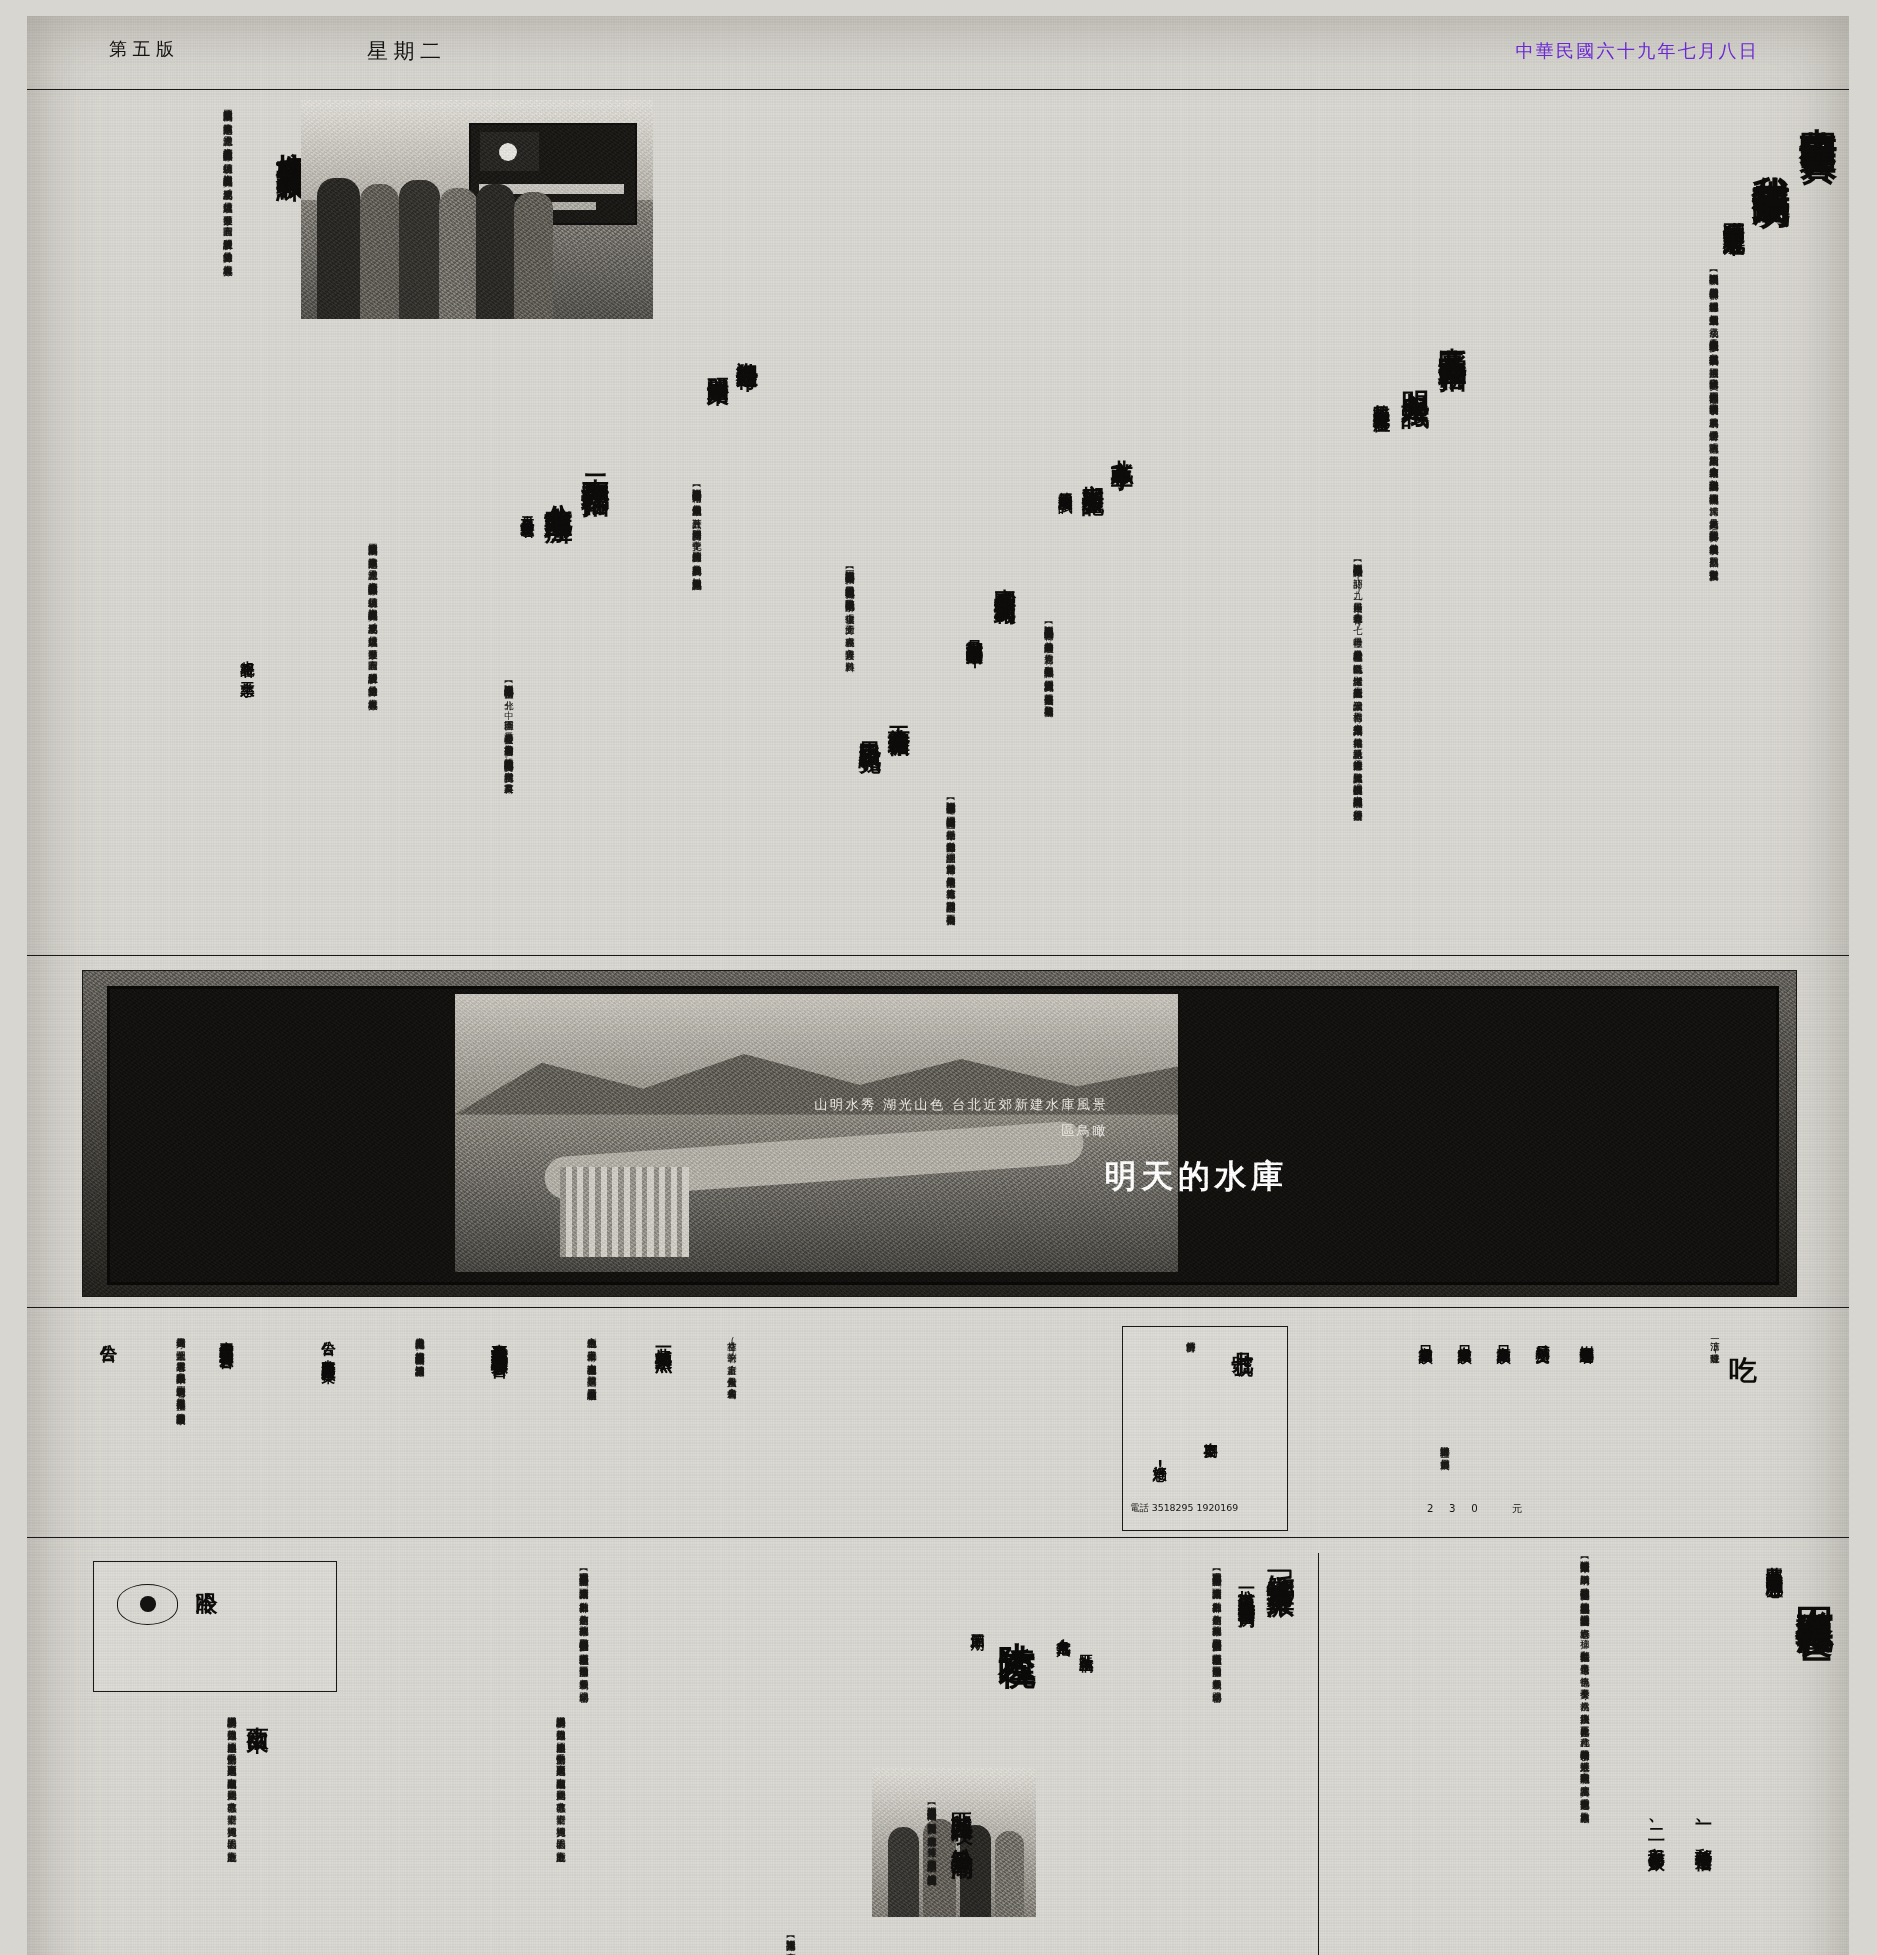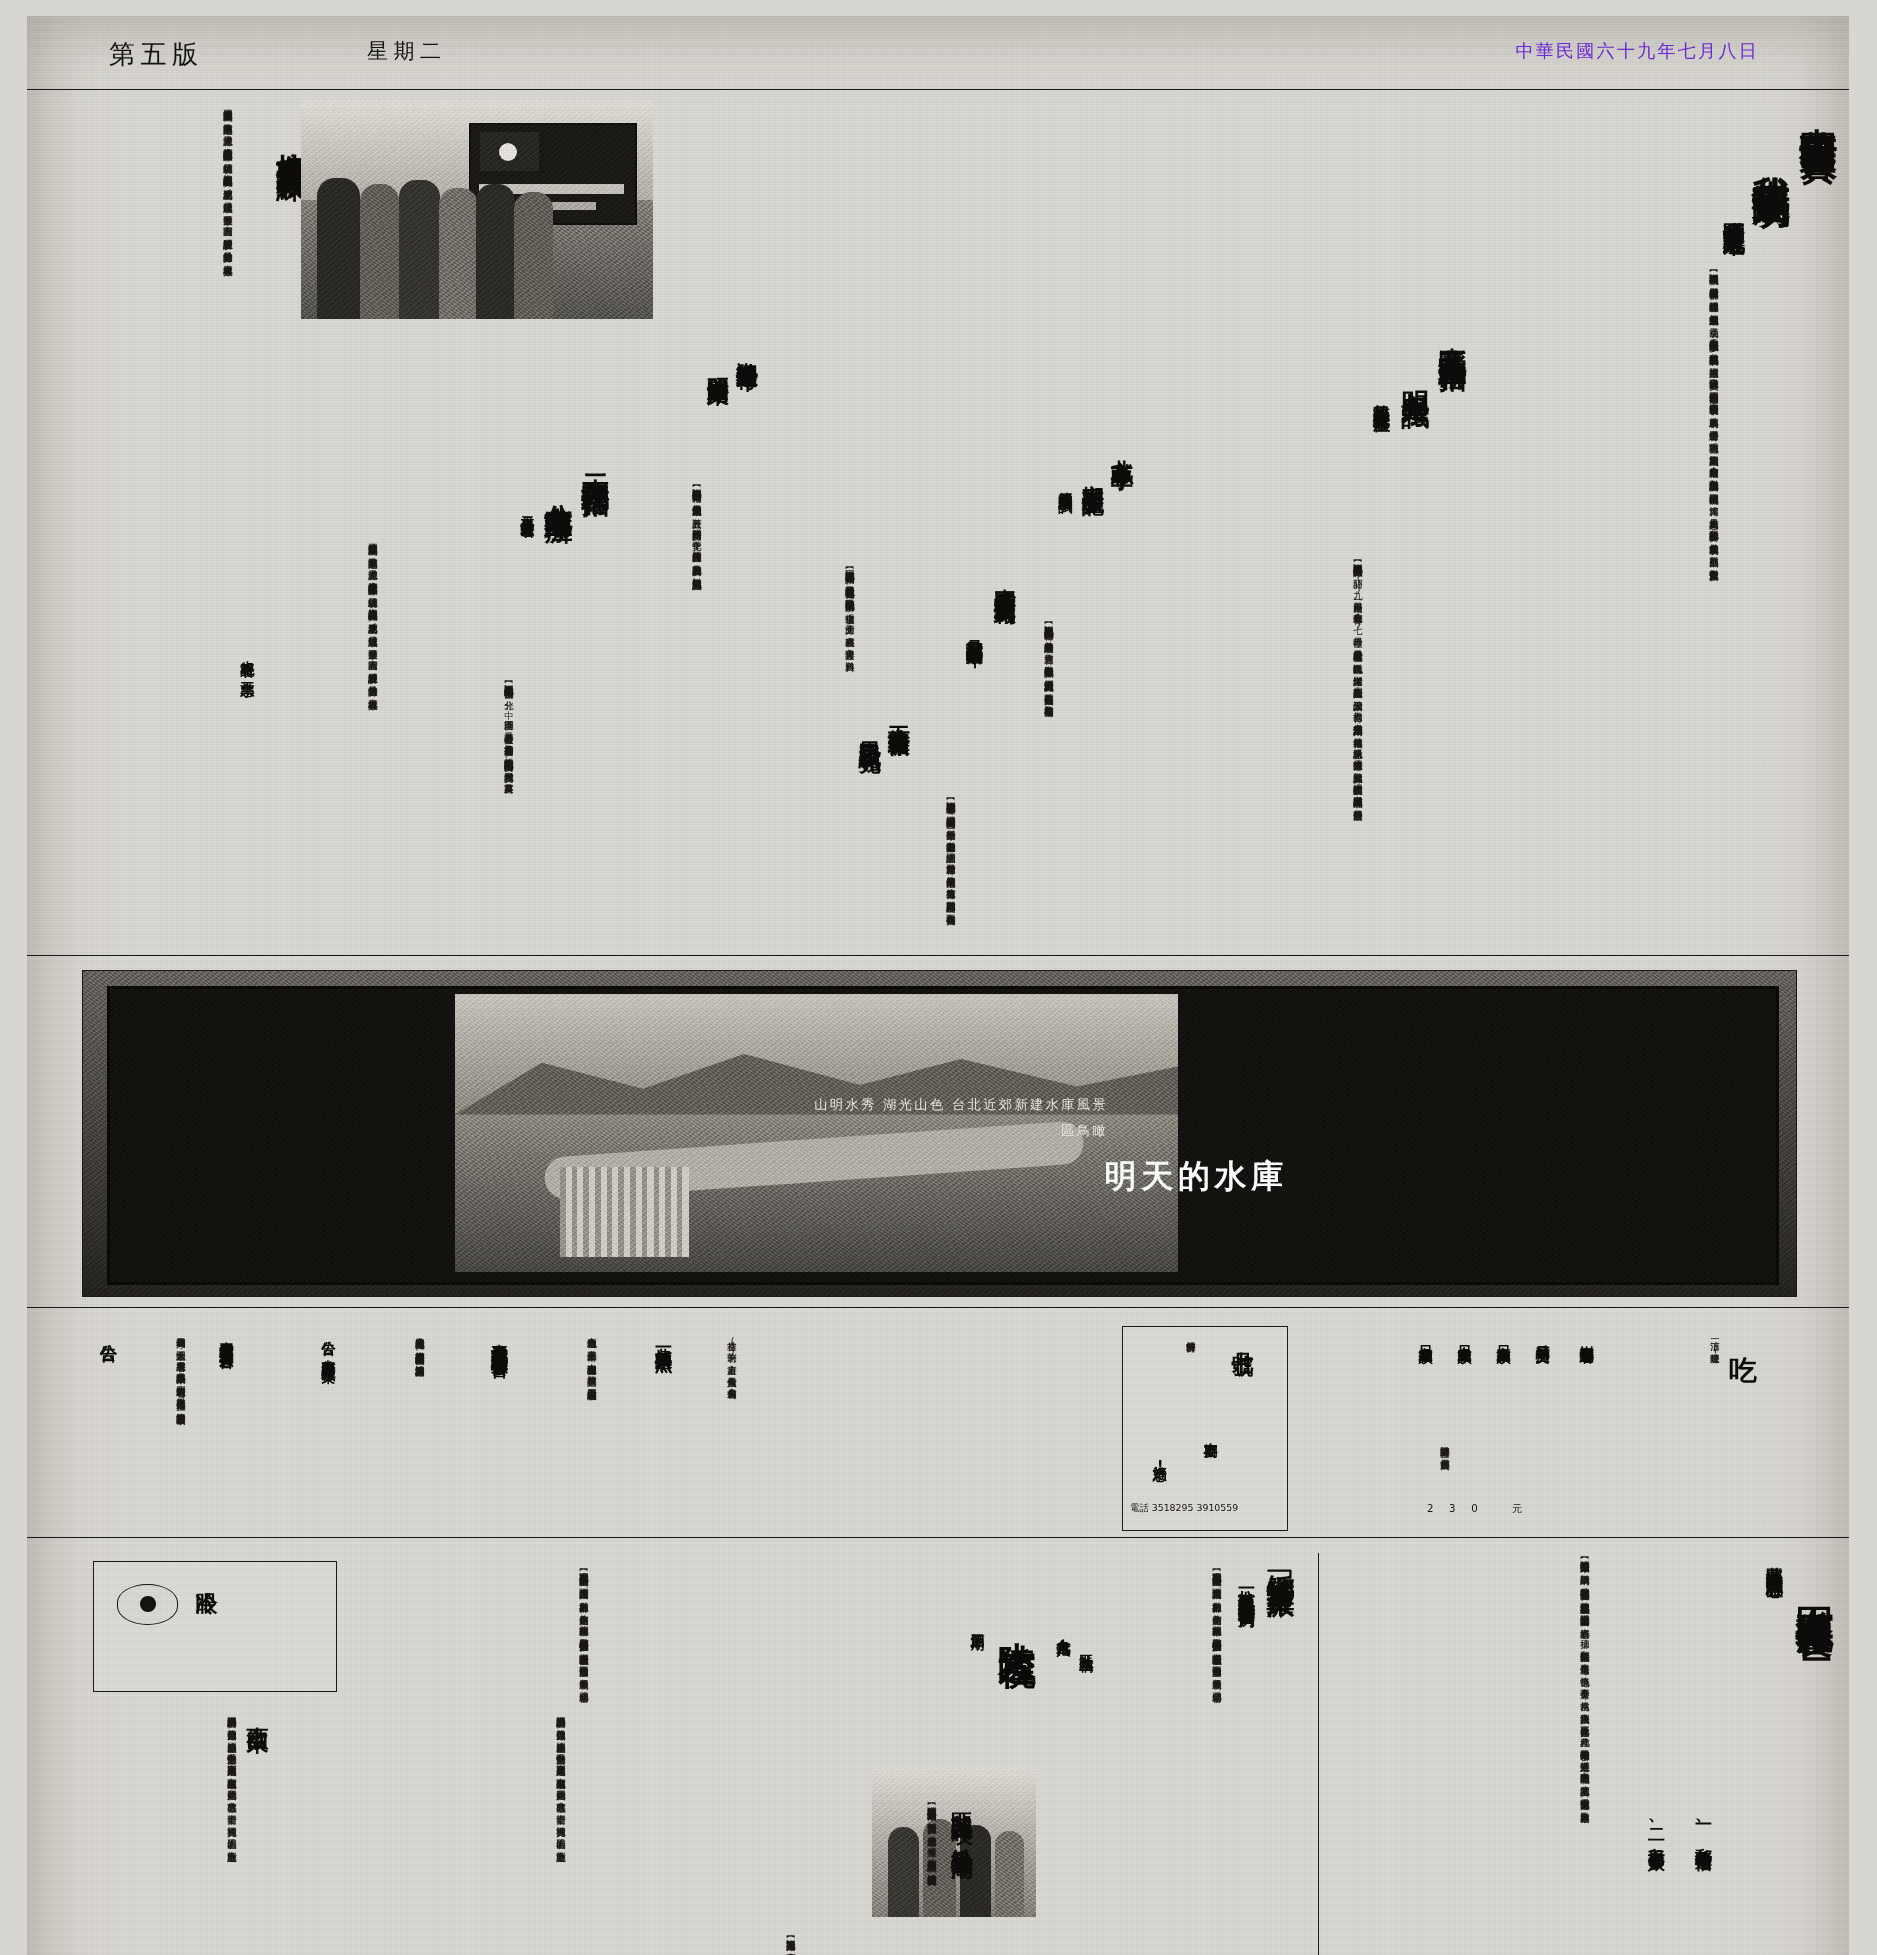--- a/index.html
+++ b/index.html
@@ -29,21 +29,21 @@
   .htext{color:#161412;}
 
   
   #masthead{position:absolute;left:0;top:0;width:1822px;height:74px;}
   #mast-title{
     position:absolute;left:688px;top:3.9px;width:430px;
     text-align:center;font-size:59px;font-weight:bold;letter-spacing:20.3px;
     color:#0e0d0c;
   }
   #mast-left-ed{
-    position:absolute;left:82px;top:21px;font-size:26px;letter-spacing:5.5px;color:#141312;
+    position:absolute;left:82px;top:21px;font-size:18px;letter-spacing:5.5px;color:#141312;
   }
   #mast-left-day{
     position:absolute;left:340px;top:21px;font-size:21px;letter-spacing:5.5px;color:#141312;
   }
   #mast-date{
     position:absolute;right:90px;top:23.5px;font-size:18px;letter-spacing:2.3px;color:#6d28d9;
   }
 
   .rule{position:absolute;background:#1a1917;}
   .rule.h{height:1.6px;}
@@ -207,21 +207,21 @@
     <div class="hl hl-sm" style="right:1341px;top:1314px;height:184px;">臺北市七星農田水利會介標售公告</div>
     <div class="colblock dense" style="right:1251px;top:1314px;width:82px;height:196px;">本會所有土地地上物,定於七月十五日上午十時,在本會會議室公開招標出售。標單及有關規定,請於七月十四日前向本會總務組領取。</div>
 
     <div class="hl hl-sm" style="right:1177px;top:1318px;height:129px;">北極第一家天然魚</div>
     <div class="colblock dense" style="right:1111px;top:1318px;width:59px;height:188px;">杏林堂(劉俠著)新書上市,每冊售價六十八元。全省各大書局均售。</div>
 
     <div class="adbox" style="left:1095px;top:1310px;width:164px;height:203px;"></div>
     <div class="hl hl-md" style="left:1204px;top:1318px;height:94px;">七月號</div>
     <div class="hl hl-xs" style="left:1177px;top:1416px;height:78px;">本期要目</div>
     <div class="colblock dense" style="left:1107px;top:1318px;width:63px;height:172px;">當前經濟情勢分析</div>
-    <div class="htext" style="position:absolute;left:1103px;top:1486px;font-size:9.4px;">電話 3518295 3910559</div>
+    <div class="htext" style="position:absolute;left:1103px;top:1486px;font-size:9.4px;">電話 3518295 1920169</div>
     <div class="hl hl-xs" style="left:1126px;top:1439px;height:59px;">好消息!</div>
 
     <div class="hl hl-xs" style="left:1392px;top:1318px;height:90px;">日文初級讀本</div>
     <div class="hl hl-xs" style="left:1431px;top:1318px;height:90px;">日文中級讀本</div>
     <div class="hl hl-xs" style="left:1470px;top:1318px;height:90px;">日文高級讀本</div>
     <div class="hl hl-xs" style="left:1509px;top:1318px;height:90px;">精編日文文法</div>
     <div class="hl hl-xs" style="left:1553px;top:1318px;height:102px;">鄭樹仁博士編著</div>
     <div class="colblock dense" style="left:1369px;top:1423px;width:55px;height:86px;">郵購請掛號寄書款,書價另加郵費一成。</div>
     <div class="htext" style="position:absolute;left:1400px;top:1486px;font-size:10.2px;letter-spacing:15.6px;">230 元</div>
 

